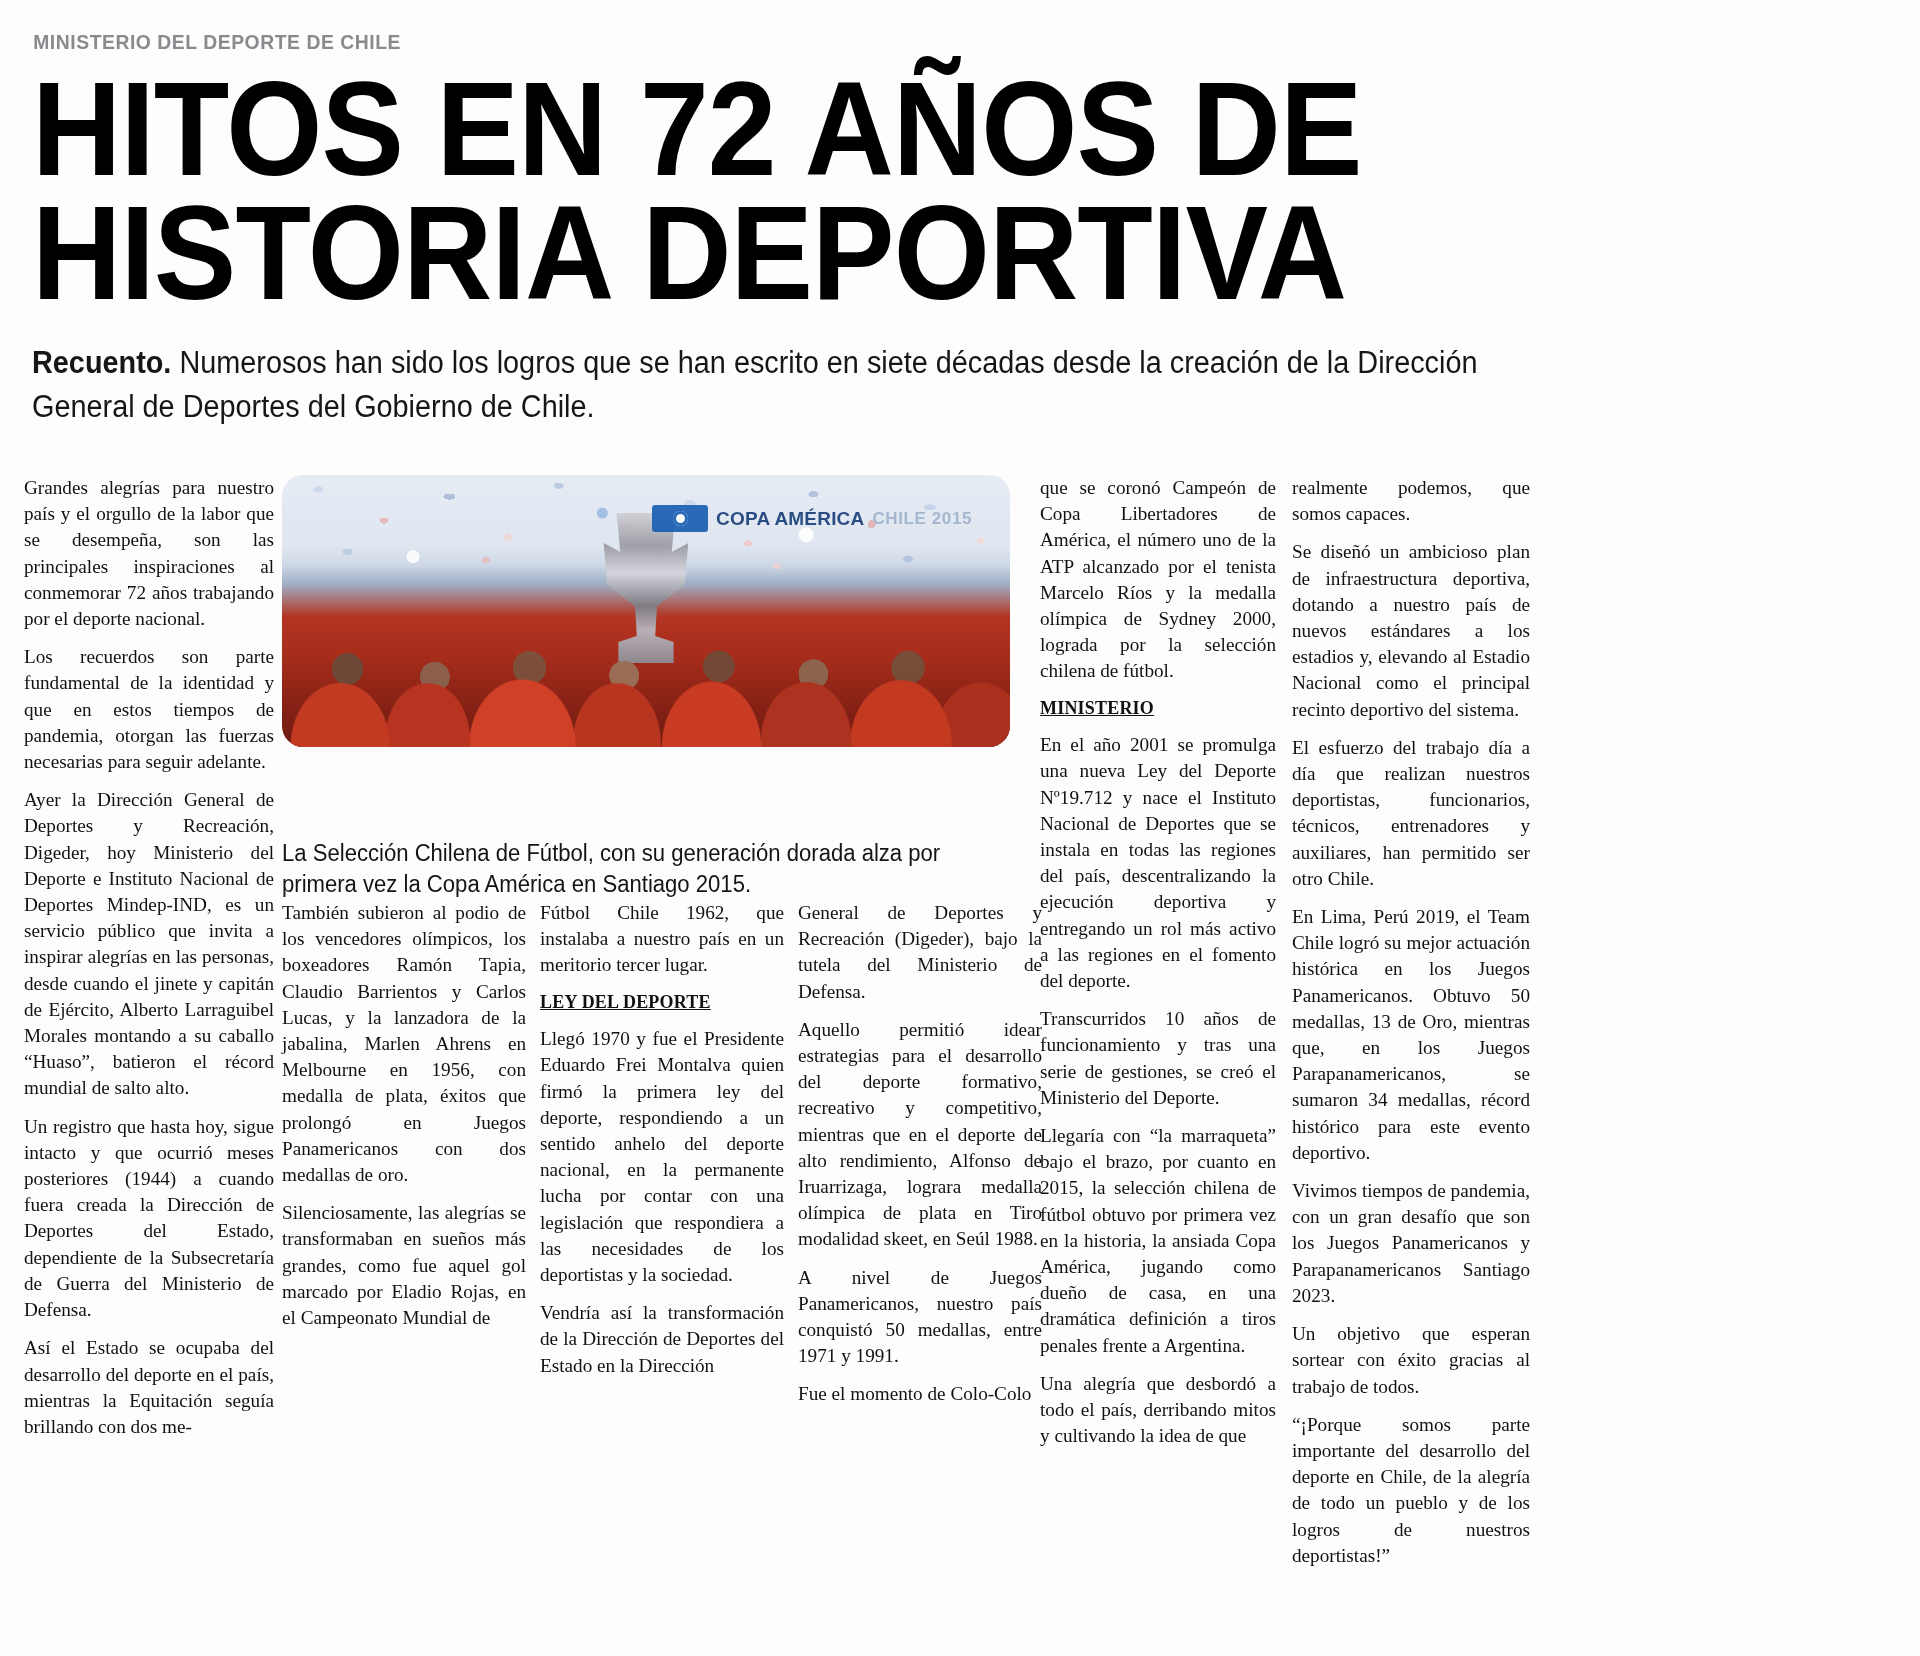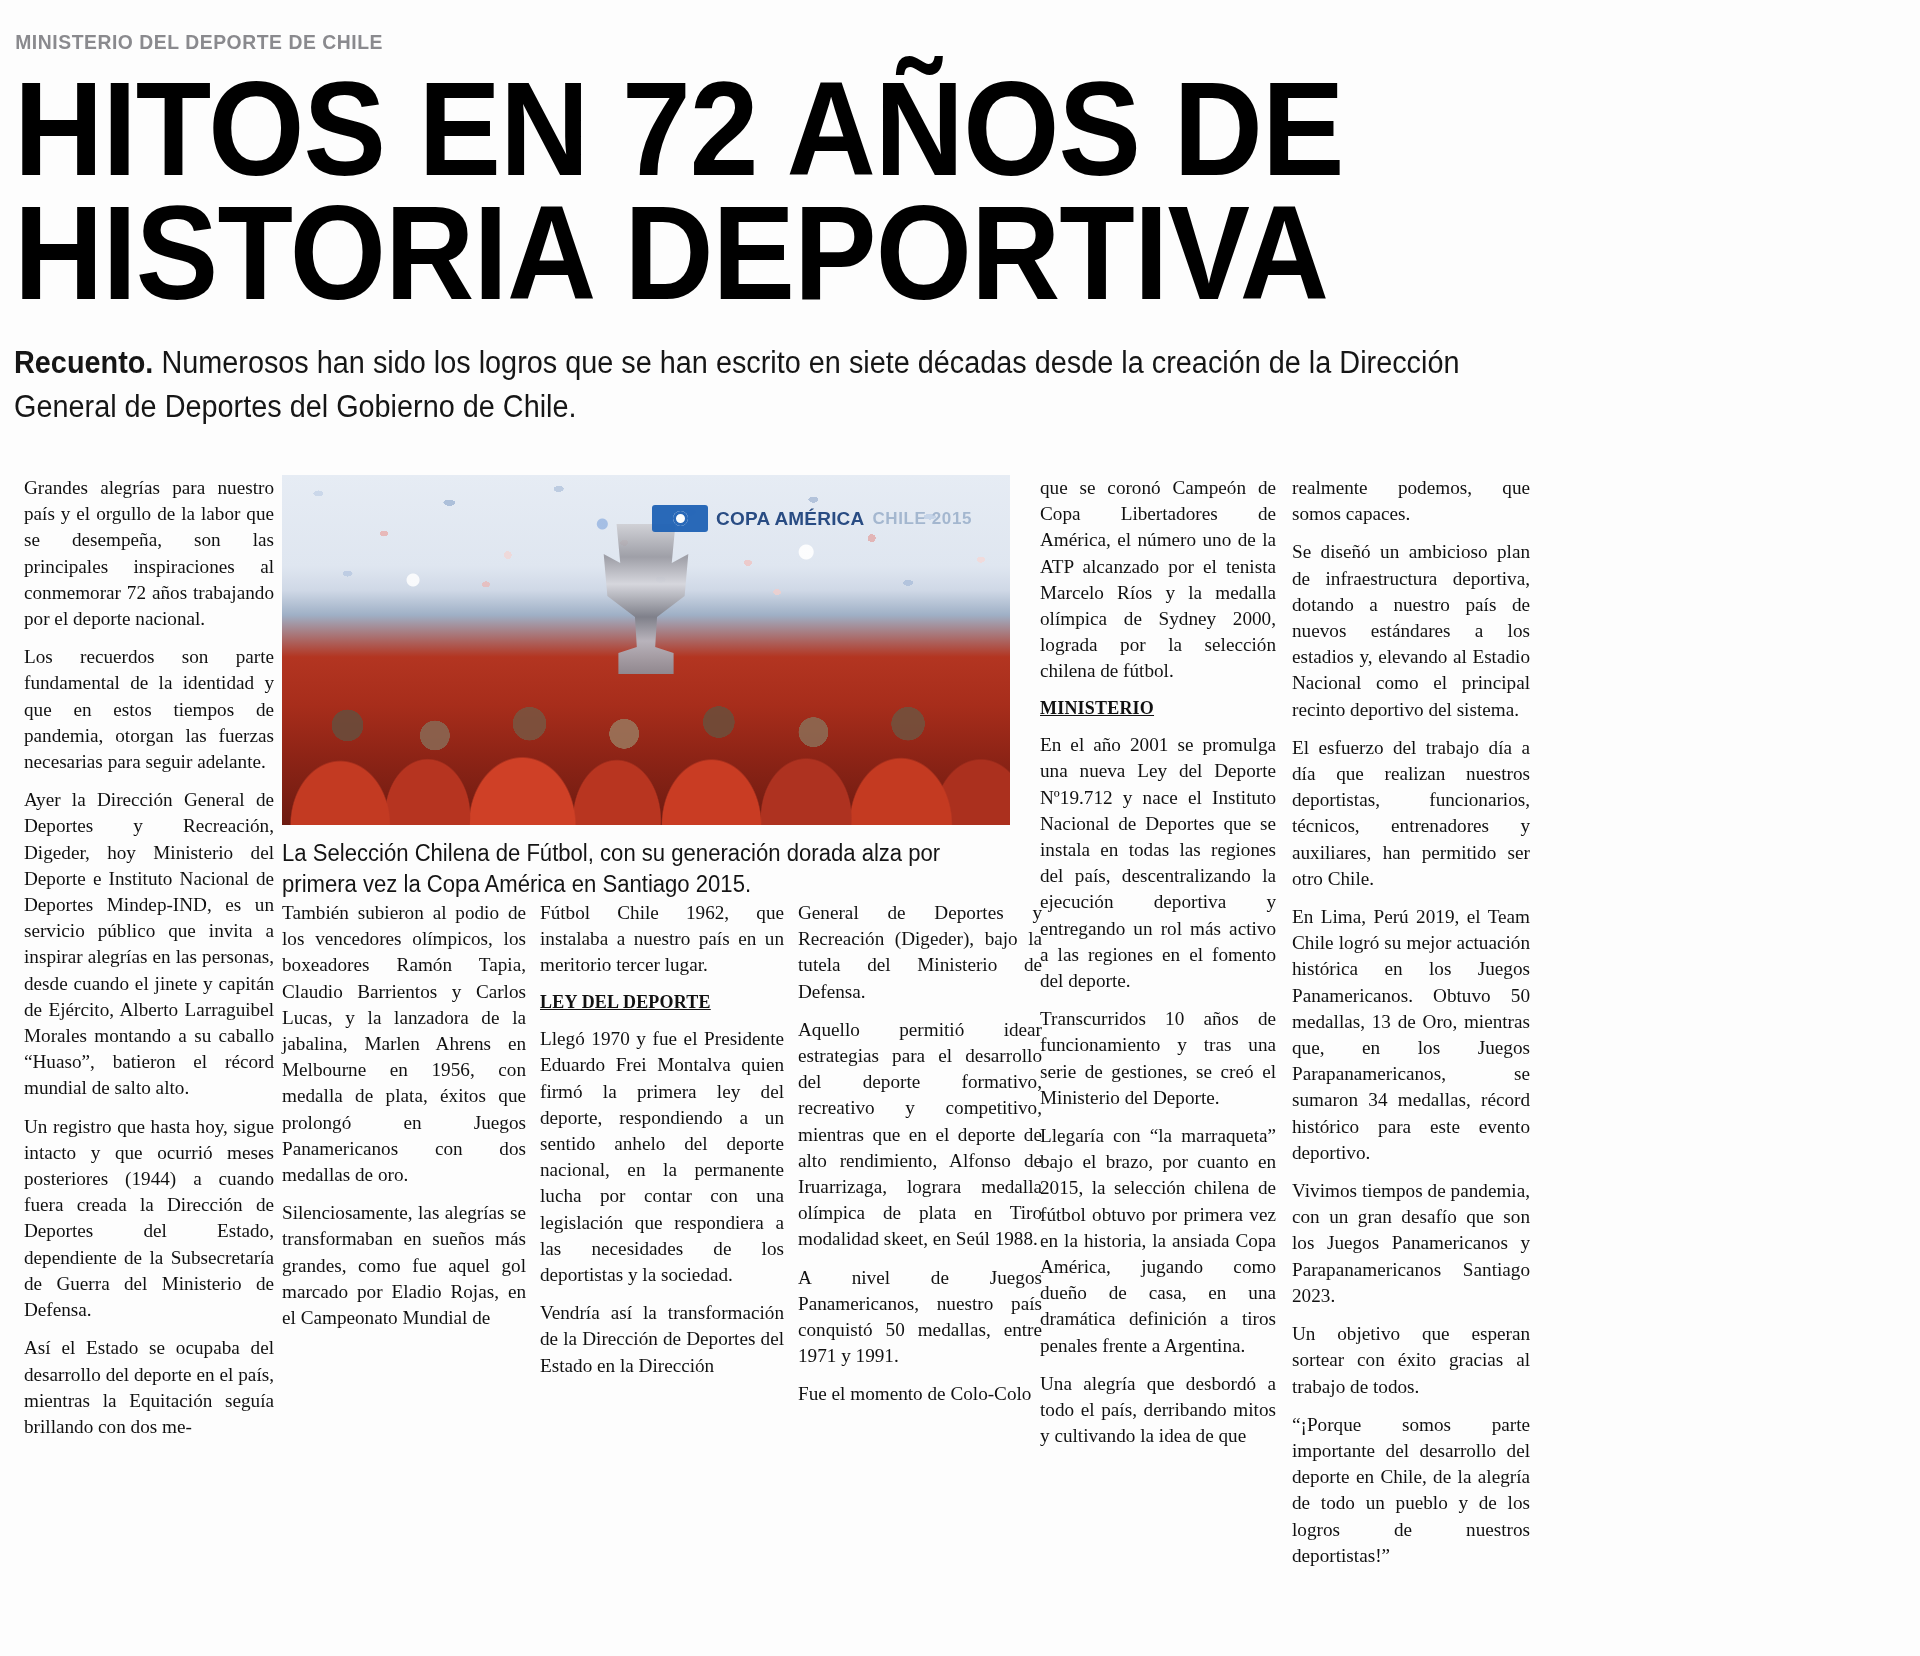--- a/index.html
+++ b/index.html
@@ -14,21 +14,21 @@
     font-family: "Liberation Serif", "DejaVu Serif", serif;
     color: #111111;
     overflow: hidden;
     position: relative;
   }
   .page {
     position: relative;
     width: 1920px;
     height: 1656px;
     box-sizing: border-box;
-    padding: 0 6px;
+    padding: 0 24px;
     background: #fdfdfd;
   }
 
   
   .kicker {
     font-family: "Liberation Sans Narrow", "Liberation Sans", sans-serif;
     font-weight: 700;
     font-size: 21px;
     letter-spacing: 0.6px;
     color: #8a8a8e;
@@ -118,27 +118,28 @@
   .photo-wrap {
     position: absolute;
     top: 475px;
     left: 282px;
     width: 728px;
     height: 350px;
   }
   .photo {
     position: relative;
     width: 728px;
-    height: 350px;
+    height: 272px;
     overflow: hidden;
     background:
       radial-gradient(circle at 18% 30%, rgba(255,255,255,0.85) 0 6px, transparent 7px),
       radial-gradient(circle at 44% 14%, rgba(150,180,225,0.8) 0 5px, transparent 6px),
       radial-gradient(circle at 72% 22%, rgba(255,255,255,0.9) 0 7px, transparent 8px),
       linear-gradient(180deg, #e6ecf4 0%, #dfe6f0 26%, #cfd8e6 33%, #9fb0c6 40%, #b33521 52%, #a72d1b 66%, #8e2416 80%, #6d1b11 100%);
+    border-radius: 21px;
   }
   
   .confetti {
     position: absolute;
     inset: 0 0 56% 0;
     background-image:
       radial-gradient(ellipse 5px 3px at 5% 12%, #c9d6ea 99%, transparent),
       radial-gradient(ellipse 4px 3px at 14% 38%, #e8b4b4 99%, transparent),
       radial-gradient(ellipse 6px 3px at 23% 18%, #a8bcd8 99%, transparent),
       radial-gradient(ellipse 4px 4px at 31% 52%, #f0d8d8 99%, transparent),

